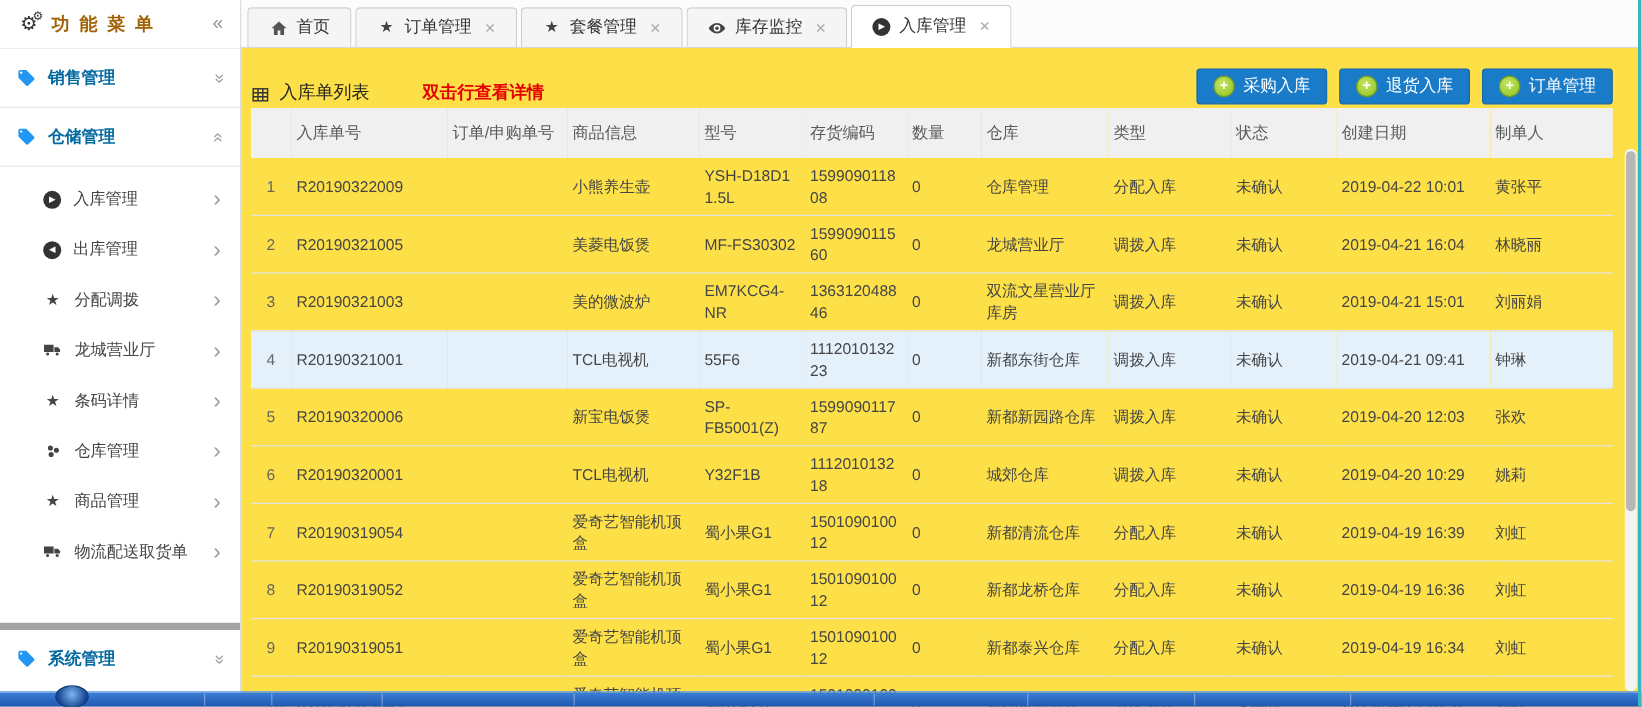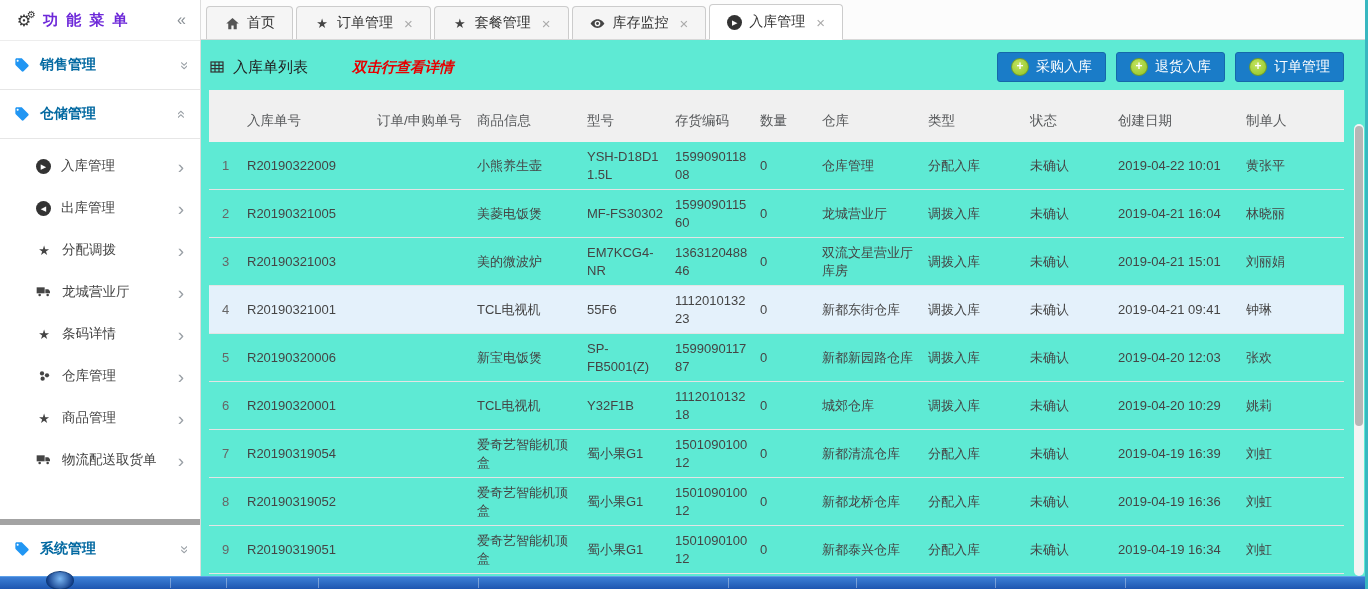--- a/index.html
+++ b/index.html
@@ -6,21 +6,21 @@
   body{
     width:1368px;height:589px;position:relative;overflow:hidden;background:#fff;
     font-family:"Liberation Sans","DejaVu Sans",sans-serif;
     -webkit-font-smoothing:antialiased;
   }
   .app{display:flex;width:100%;height:100%}
 
   
   .sidebar{width:200px;min-width:200px;background:#fff;border-right:1px solid #ddd;display:flex;flex-direction:column}
   .sb-header{height:40px;display:flex;align-items:center;padding:0 14px;border-bottom:1px solid #ededed}
-  .sb-title{font-weight:bold;font-size:15px;color:#6d28d9;letter-spacing:2px;margin-left:9px}
+  .sb-title{font-weight:bold;font-size:15px;color:#a16207;letter-spacing:2px;margin-left:9px}
   .sb-collapse{margin-left:auto;color:#8a9096;font-size:16px;cursor:pointer}
   .sb-body{display:flex;flex-direction:column;flex:1;min-height:0}
   .sb-section{height:48px;display:flex;align-items:center;padding:0 14px;border-bottom:1px solid #e6e6e6;cursor:pointer;background:#fff}
   .sb-sec-label{font-weight:bold;font-size:14px;color:#0369a1;margin-left:10px}
   .sb-section.bottom{margin-top:auto;border-top:6px solid #a3a3a3;border-bottom:none;margin-bottom:16px}
   .chev2{margin-left:auto;color:#9aa0a6;font-size:15px;display:inline-block;line-height:1}
   .chev2.expanded{transform:rotate(90deg)}
   .chev2.collapsed{transform:rotate(-90deg)}
   .sb-items{padding:6px 0 10px 0}
   .sb-item{height:42px;display:flex;align-items:center;padding:0 16px 0 36px;cursor:pointer}
@@ -29,38 +29,38 @@
 
   
   .ic{display:inline-flex;align-items:center;justify-content:center;width:16px;height:16px;flex:0 0 auto}
   .ic svg{display:block}
   .ic.star{font-size:13px;color:#444;font-style:normal}
   .ic.circ{width:15px;height:15px;border-radius:50%;background:#333;color:#fff;font-size:7px;line-height:1}
   .ic.gears{font-size:16px;color:#333;position:relative;width:20px}
   .ic.gears i{font-style:normal;font-size:10px;position:absolute;right:-2px;top:-3px}
 
   
-  .main{flex:1;display:flex;flex-direction:column;position:relative;background:#5eead4;min-width:0}
+  .main{flex:1;display:flex;flex-direction:column;position:relative;background:#fde047;min-width:0}
   .tabbar{display:flex;align-items:flex-end;height:38px;padding:4px 0 0 5px;background:#fcfcfc;border-bottom:1px solid #d8d8d8}
   .tab{display:flex;align-items:center;gap:7px;height:32px;padding:0 17px;background:#f5f5f5;border:1px solid #ccc;border-bottom:none;border-radius:4px 4px 0 0;margin-right:3px;font-size:14px;color:#333;cursor:pointer;position:relative}
   .tab.active{background:#fff;margin-bottom:-1px;height:34px;border-bottom:1px solid #fff;z-index:2}
   .tab-x{color:#aaa;font-size:15px;margin-left:4px;cursor:pointer}
 
   
   .content{padding:7px 24px 0 8px;position:relative}
-  .toolbar{height:40px;display:flex;align-items:center}
+  .toolbar{height:40px;display:flex;align-items:flex-end}
   .pt{font-size:15px;color:#222;margin-left:8px}
-  .hint{color:var(--hint-red,#e60000);font-weight:bold;font-style:italic;font-size:14.5px;margin-left:44px}
+  .hint{color:var(--hint-red,#e60000);font-weight:bold;font-size:14.5px;margin-left:44px}
   .btns{margin-left:auto;display:flex}
   .act-btn{display:inline-flex;align-items:center;gap:7px;background:var(--accent-blue,#1a7cc8);color:#fff;border:1px solid #1568aa;border-radius:3px;height:30px;padding:0 13px;font-size:14px;margin-left:10px;cursor:pointer;font-family:inherit}
   .plus{width:16px;height:16px;border-radius:50%;background:radial-gradient(circle at 40% 35%, #c3e462, var(--plus-green,#8fc320));border:1px solid #6f9c2a;color:#fff;font-weight:bold;font-size:12px;line-height:14px;text-align:center;display:inline-block}
 
   
   table.grid{border-collapse:collapse;table-layout:fixed;width:100%;margin-top:3px}
-  .grid th{background:var(--table-header-bg,#f0f0f0);font-weight:normal;color:#57595b;font-size:13.5px;text-align:left;height:38px;padding:12px 6px 2px 4px;overflow:hidden}
+  .grid th{background:var(--table-header-bg,#f0f0f0);font-weight:normal;color:#57595b;font-size:13.5px;text-align:left;height:38px;padding:2px 6px 2px 4px;overflow:hidden}
   .grid td{font-size:13px;color:#454545;height:41px;padding:3px 6px 3px 4px;border-bottom:1px solid #e4e4e4;vertical-align:middle;line-height:1.35;overflow:hidden}
   .grid td.cnum,.grid th.cnum{padding-left:13px;color:#666}
   .grid td.code{word-break:break-all}
   .grid tr.sel td{background:var(--selected-row-blue,#e4f1fb)}
 
   
   .vscroll{position:absolute;top:124px;bottom:13px;right:4px;width:10px;background:#f4f4f4;border-radius:5px;z-index:3}
   .vthumb{position:absolute;left:1px;top:2px;width:8px;height:300px;background:#b6b6b6;border-radius:4px}
 
   

